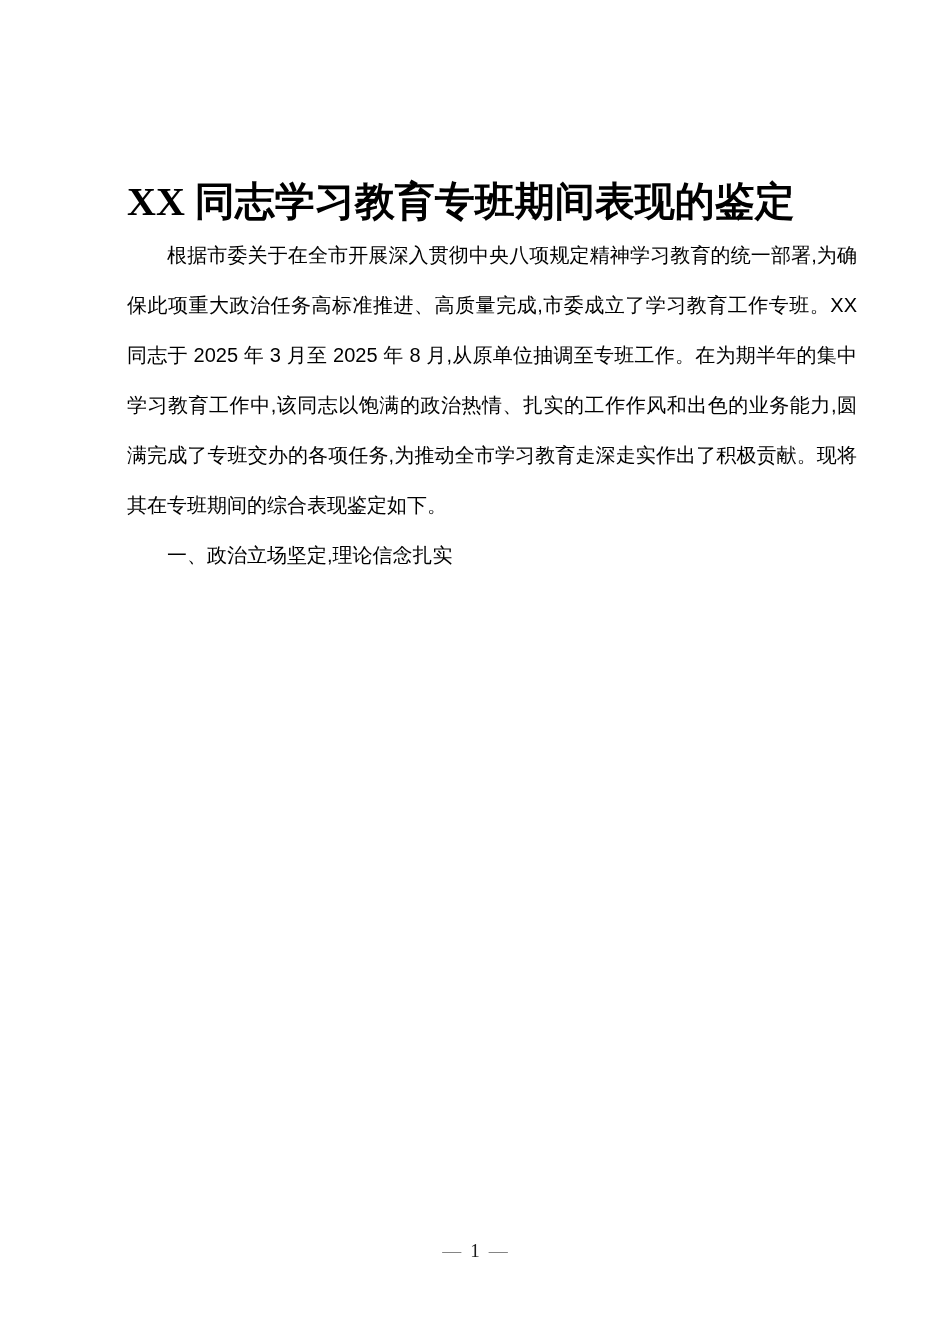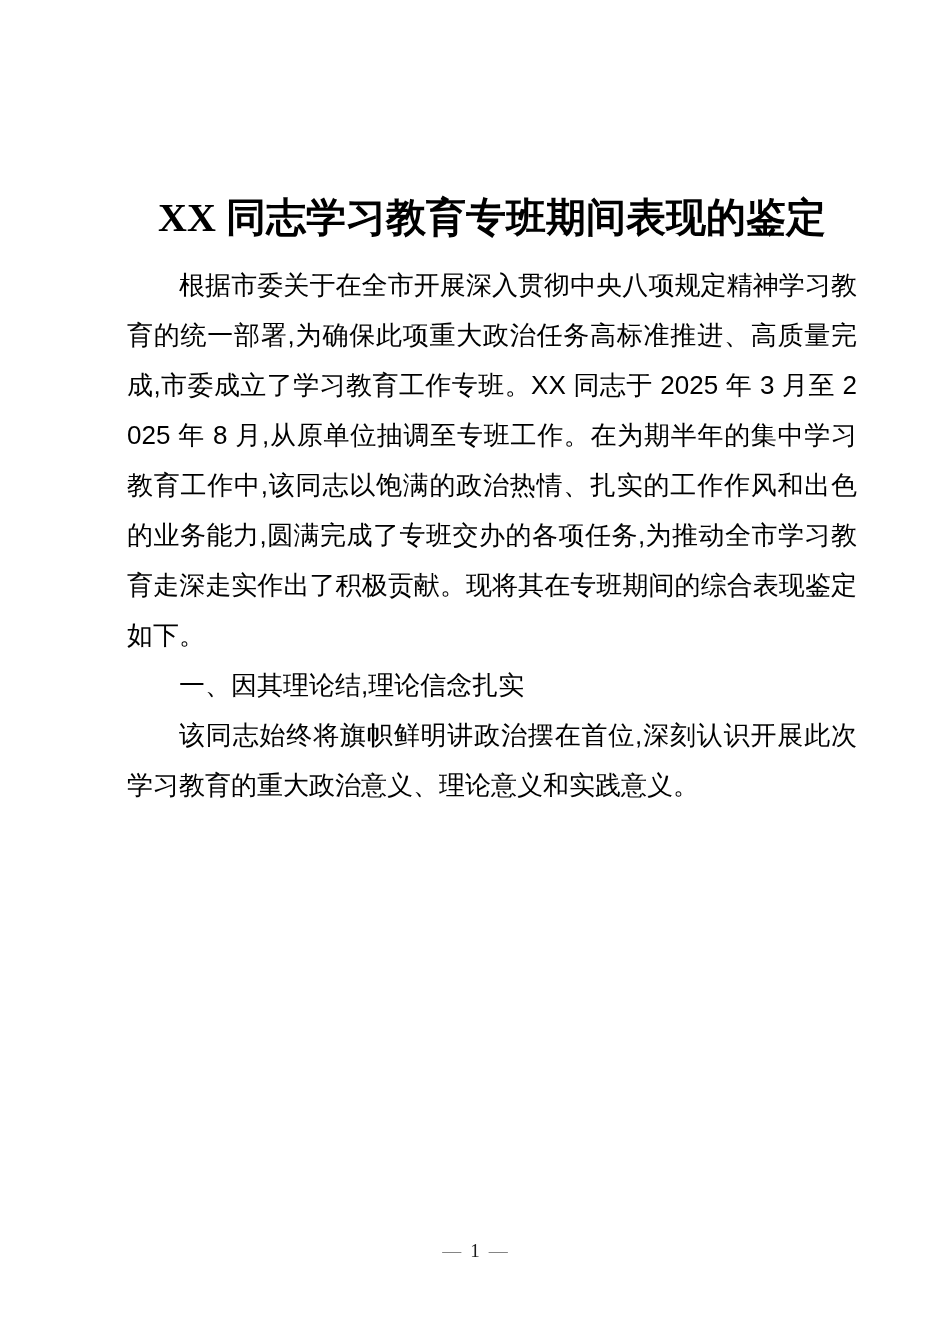--- a/index.html
+++ b/index.html
@@ -14,35 +14,35 @@
     background: #ffffff;
     overflow: hidden;
   }
   .content {
     position: absolute;
     left: 127px;
     top: 176px;
     width: 730px;
   }
   .doc-title {
-    margin: 16px;
+    margin: 0;
     font-family: "Liberation Serif", serif;
     font-weight: 700;
     font-size: 40px;
     line-height: 52px;
-    text-align: center;
+    text-align: left;
     color: #000000;
   }
   .title-line {
     display: block;
   }
   .doc-body {
     margin-top: 2px;
     font-family: "Liberation Sans", sans-serif;
-    font-size: 26px;
+    font-size: 20px;
     line-height: 50px;
     text-align: justify;
     text-justify: inter-ideograph;
     color: #000000;
   }
   .doc-body p {
     margin: 0;
     text-indent: 2em;
     word-break: break-all;
   }
@@ -68,21 +68,20 @@
 </head>
 <body>
 
 <div class="page">
   <div class="content">
     <h1 class="doc-title">
       <span class="title-line">XX 同志学习教育专班期间表现的鉴定</span>
     </h1>
     <div class="doc-body">
       <p>根据市委关于在全市开展深入贯彻中央八项规定精神学习教育的统一部署,为确保此项重大政治任务高标准推进、高质量完成,市委成立了学习教育工作专班。XX 同志于 2025 年 3 月至 2025 年 8 月,从原单位抽调至专班工作。在为期半年的集中学习教育工作中,该同志以饱满的政治热情、扎实的工作作风和出色的业务能力,圆满完成了专班交办的各项任务,为推动全市学习教育走深走实作出了积极贡献。现将其在专班期间的综合表现鉴定如下。</p>
-      <p>一、因其理论结,理论信念扎实</p>
-      <p>该同志始终将旗帜鲜明讲政治摆在首位,深刻认识开展此次学习教育的重大政治意义、理论意义和实践意义。</p>
+      <p>一、政治立场坚定,理论信念扎实</p>
     </div>
   </div>
 
   <div class="page-footer">
     <span class="footer-dash">—</span><span class="footer-num">1</span><span class="footer-dash">—</span>
   </div>
 </div>
 
 </body></html>

